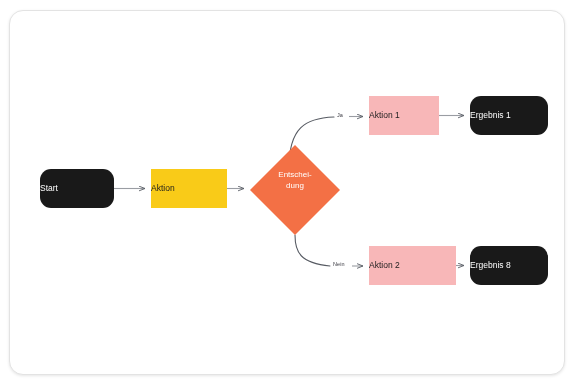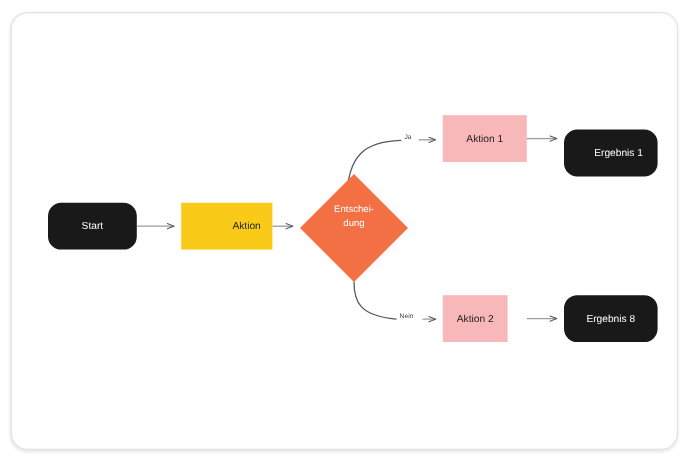--- a/index.html
+++ b/index.html
@@ -29,37 +29,35 @@
     position: absolute;
     left: 0;
     top: 0;
     width: 580px;
     height: 387px;
   }
   .node {
     position: absolute;
     display: flex;
     align-items: center;
-    justify-content: center;
     text-align: center;
     box-sizing: border-box;
     line-height: 1.15;
   }
   .node-terminal {
     background: #191919;
     color: #ffffff;
     border-radius: 11px;
     font-size: 8.5px;
     font-weight: 400;
   }
   .node-process-yellow {
     background: #f9cb18;
     color: #1d1d1d;
     font-size: 8.5px;
-    padding-left: 33px;
   }
   .node-process-pink {
     background: #f8b7b8;
     color: #1d1d1d;
     font-size: 8.5px;
   }
   .node-decision-label {
     position: absolute;
     display: flex;
     align-items: flex-start;
@@ -119,25 +117,25 @@
   <div>
     <div>Entschei-</div>
     <div>dung</div>
   </div>
 </div>
 
 <div class="node node-process-pink" style="left:369px; top:96px; width:70px; height:39px;">
   <span>Aktion 1</span>
 </div>
 
-<div class="node node-terminal" style="left:470px; top:108px; width:78px; height:39px;padding-left:13px;">
+<div class="node node-terminal" style="left:470px; top:96px; width:78px; height:39px;">
   <span>Ergebnis 1</span>
 </div>
 
-<div class="node node-process-pink" style="left:369px; top:246px; width:54px; height:39px;">
+<div class="node node-process-pink" style="left:369px; top:246px; width:87px; height:39px;">
   <span>Aktion 2</span>
 </div>
 
 <div class="node node-terminal" style="left:470px; top:246px; width:78px; height:39px;">
   <span>Ergebnis 8</span>
 </div>
 
 <div class="edge-label" style="left:337px; top:112px;">Ja</div>
 
 <div class="edge-label" style="left:333px; top:261px;">Nein</div>

